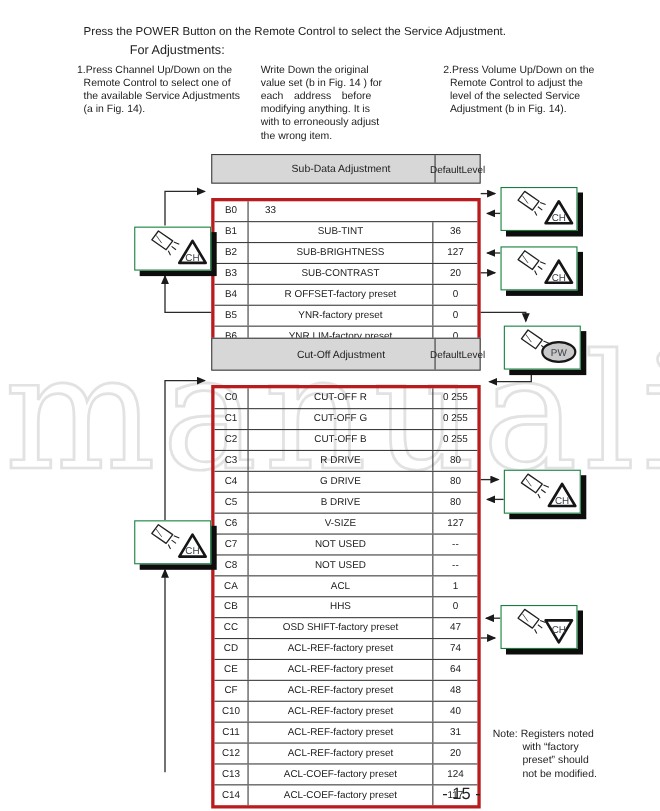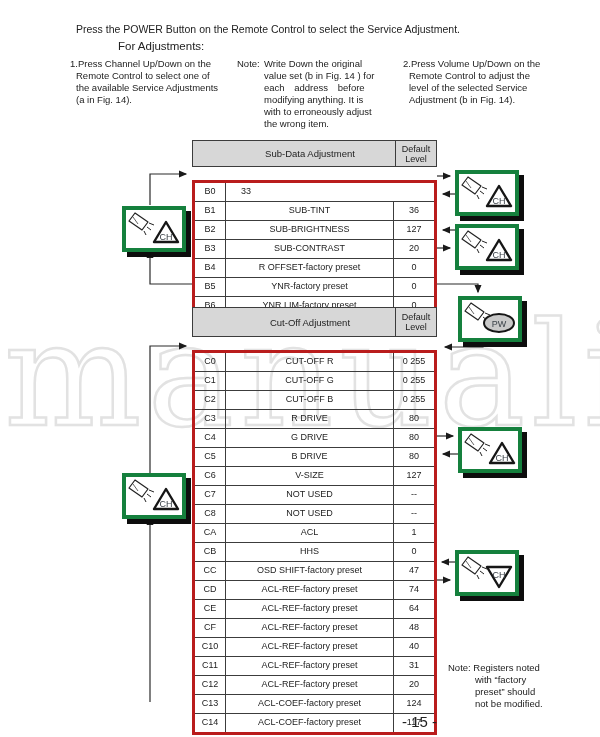--- a/index.html
+++ b/index.html
@@ -24,31 +24,31 @@
   .connectors{left:0;top:0;z-index:2;pointer-events:none;}
   
   .tbl{position:absolute;width:245px;z-index:1;}
   .t1{left:192px;top:140px;}
   .t2{left:192px;top:307px;}
   .thead{display:flex;border:1px solid #3c3c3c;background:#d7d7d7;}
   .t1 .thead{height:25px;}
   .t2 .thead{height:28px;}
   .thead .title{flex:1;font-size:9.5px;display:flex;align-items:center;justify-content:center;padding-left:32px;}
   .thead .lvl{width:40px;border-left:1px solid #3c3c3c;font-size:9px;line-height:10px;
-              display:flex;flex-direction:column;align-items:center;justify-content:center;}
+              display:flex;flex-direction:row;align-items:center;justify-content:center;}
   .tbody{border:3px solid #b91c1c;margin-top:13px;background:transparent;}
   .trow{display:flex;height:18px;border-bottom:1px solid #3c3c3c;}
   .trow:last-child{border-bottom:none;}
   .c{font-size:9px;line-height:17px;text-align:center;color:#222;}
   .code{width:30px;border-right:1px solid #3c3c3c;}
   .name{flex:1;border-right:1px solid #3c3c3c;}
   .level{width:40px;}
   
-  .icon-box{position:absolute;width:56px;height:38px;background:#fff;border:4px solid #15803d;
-            box-shadow:5px 5px 0 #0d0d0d;z-index:3;}
+  .icon-box{position:absolute;width:56px;height:38px;background:#fff;border:1px solid #15803d;
+            box-shadow:5px 5px 0 #0d0d0d;z-index:3;padding-left:12px;}
   .pagenum{left:192px;top:713px;width:245px;text-align:right;font-size:15px;z-index:2;}
 </style>
 </head>
 <body>
 
 <div class="page">
 
   <svg class="abs wm" width="600" height="165">
     <text x="4" y="130" font-family="DejaVu Serif, serif" font-size="145" letter-spacing="6" fill="none" stroke="#e2e2e2" stroke-width="2.5">manuali</text>
   </svg>
@@ -58,21 +58,20 @@
 
   <div class="abs step step1">
 
   <div class="ln">1.Press Channel Up/Down on the</div>
       <div class="ln">Remote Control to select one of</div>
       <div class="ln">the available Service Adjustments</div>
       <div class="ln">(a in Fig. 14).</div>
     </div>
 
   <div class="abs tnote">
-    <div class="nlabel">Note:</div>
     <div class="nbody">
 
     <div class="ln">Write Down the original</div>
         <div class="ln">value set (b in Fig. 14 ) for</div>
         <div class="ln">each address before</div>
         <div class="ln">modifying anything. It is</div>
         <div class="ln">with to erroneously adjust</div>
         <div class="ln">the wrong item.</div>
       </div>
   </div>

